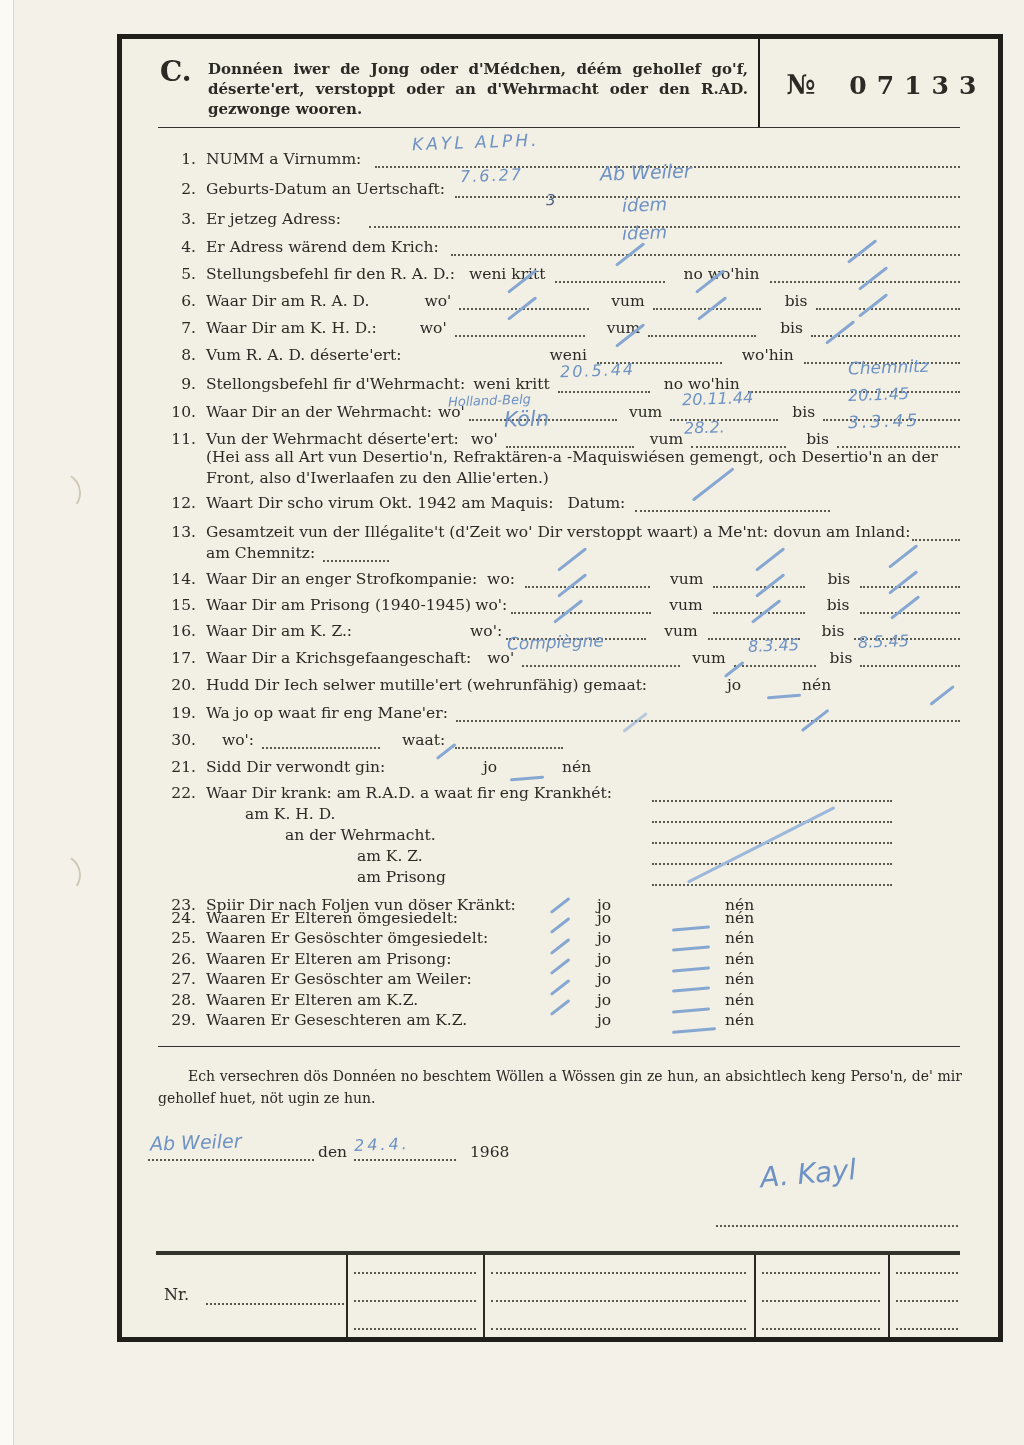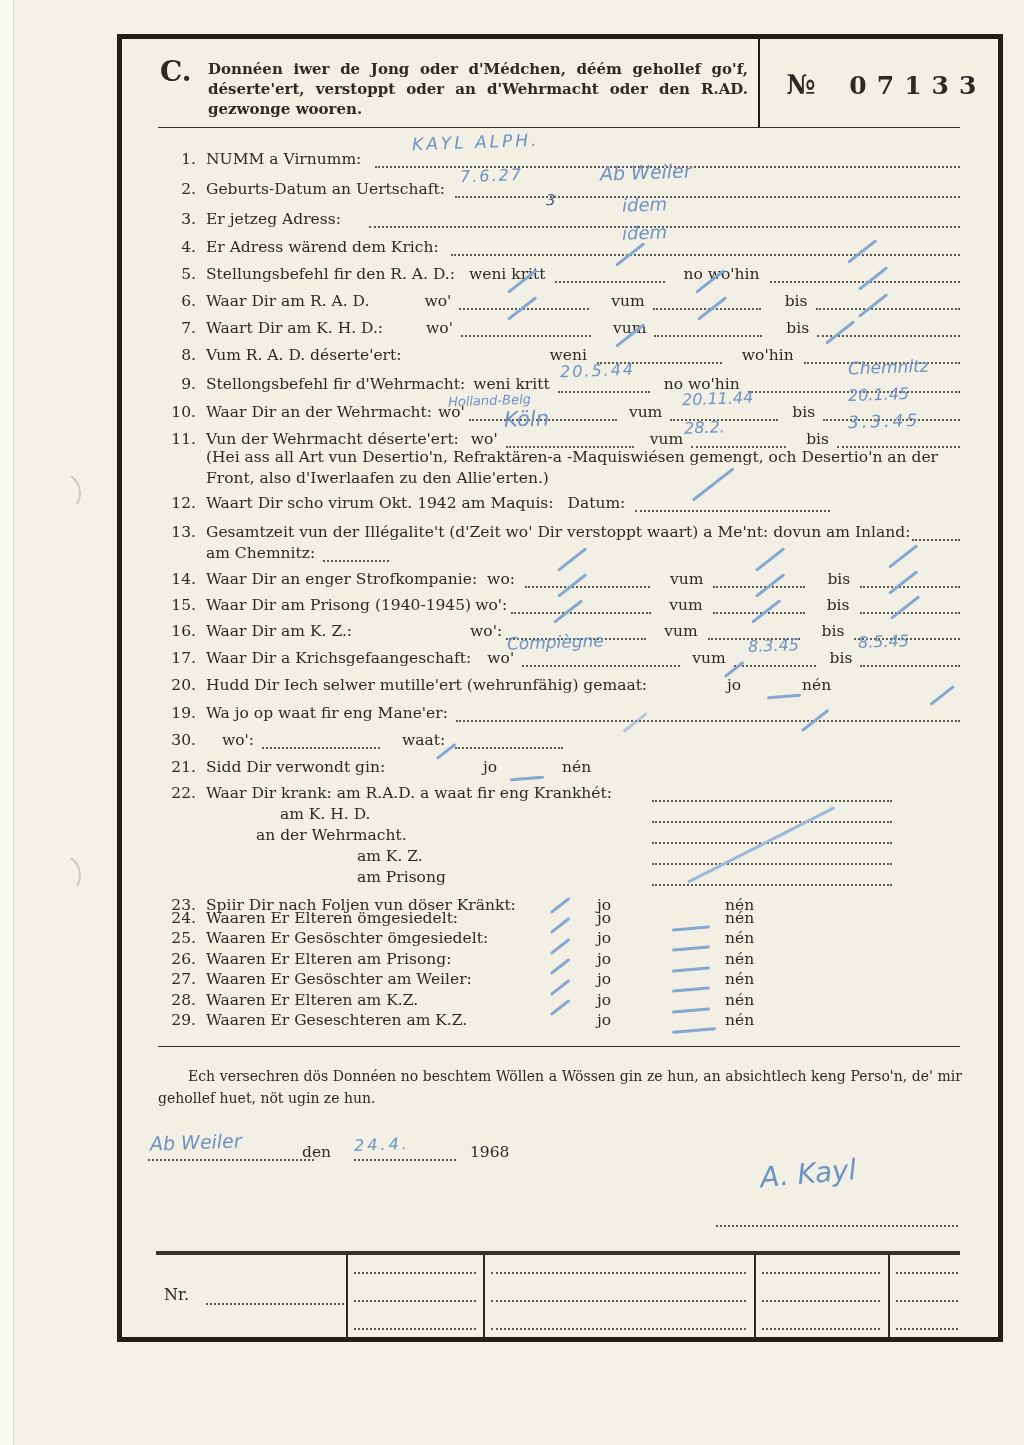--- a/index.html
+++ b/index.html
@@ -101,21 +101,21 @@
       <span class="lbl">Waar Dir am R. A. D.</span>
       <span class="fl" style="margin-left:55px">wo'</span>
       <span class="dots" style="margin-left:8px;width:130px"></span>
       <span class="fl" style="margin-left:22px">vum</span>
       <span class="dots" style="margin-left:8px;width:108px"></span>
       <span class="fl" style="margin-left:24px">bis</span>
       <span class="dots grow" style="margin-left:8px"></span>
     </div>
     <div class="row" style="top:278px">
       <span class="num">7.</span>
-      <span class="lbl">Waart Dir am K. H. D.:</span>
+      <span class="lbl">Waar Dir am K. H. D.:</span>
       <span class="fl" style="margin-left:43px">wo'</span>
       <span class="dots" style="margin-left:8px;width:130px"></span>
       <span class="fl" style="margin-left:22px">vum</span>
       <span class="dots" style="margin-left:8px;width:108px"></span>
       <span class="fl" style="margin-left:24px">bis</span>
       <span class="dots grow" style="margin-left:8px"></span>
     </div>
     <div class="row" style="top:305px">
       <span class="num">8.</span>
       <span class="lbl">Vum R. A. D. déserte'ert:</span>
@@ -234,25 +234,25 @@
       <span class="lbl">Sidd Dir verwondt gin:</span>
       <span class="fl abs" style="left:315px">jo</span>
       <span class="fl abs" style="left:394px">nén</span>
     </div>
     <div class="row" style="top:743px">
       <span class="num">22.</span>
       <span class="lbl">Waar Dir krank: am R.A.D. a waat fir eng Krankhét:</span>
       <span class="dots abs" style="left:484px;width:240px"></span>
     </div>
     <div class="row" style="top:764px">
-      <span class="lbl" style="margin-left:112px">am K. H. D.</span>
+      <span class="lbl" style="margin-left:77px">am K. H. D.</span>
       <span class="dots abs" style="left:484px;width:240px"></span>
     </div>
     <div class="row" style="top:785px">
-      <span class="lbl" style="margin-left:88px">an der Wehrmacht.</span>
+      <span class="lbl" style="margin-left:117px">an der Wehrmacht.</span>
       <span class="dots abs" style="left:484px;width:240px"></span>
     </div>
     <div class="row" style="top:806px">
       <span class="lbl" style="margin-left:189px">am K. Z.</span>
       <span class="dots abs" style="left:484px;width:240px"></span>
     </div>
     <div class="row" style="top:827px">
       <span class="lbl" style="margin-left:189px">am Prisong</span>
       <span class="dots abs" style="left:484px;width:240px"></span>
     </div>
@@ -297,21 +297,21 @@
       <span class="lbl">Waaren Er Geseschteren am K.Z.</span>
       <span class="fl abs" style="left:429px">jo</span>
       <span class="fl abs" style="left:557px">nén</span>
     </div>
 
     <div class="hr2"></div>
     <div class="decl">Ech versechren dös Donnéen no beschtem Wöllen a Wössen gin ze hun, an absichtlech keng Perso'n, de' mir gehollef huet, nöt ugin ze hun.</div>
 
     <div>
       <div class="dots" style="position:absolute;left:26px;top:1106px;width:166px"></div>
-      <span style="position:absolute;left:180px;top:1104px;font-size:15.5px">den</span>
+      <span style="position:absolute;left:196px;top:1104px;font-size:15.5px">den</span>
       <div class="dots" style="position:absolute;left:232px;top:1106px;width:102px"></div>
       <span style="position:absolute;left:348px;top:1104px;font-size:15.5px">1968</span>
     </div>
 
     <div class="sigdots"></div>
 
     <div class="t-top"></div>
     <div class="t-v" style="left:224px"></div>
     <div class="t-v" style="left:361px"></div>
     <div class="t-v" style="left:632px"></div>

